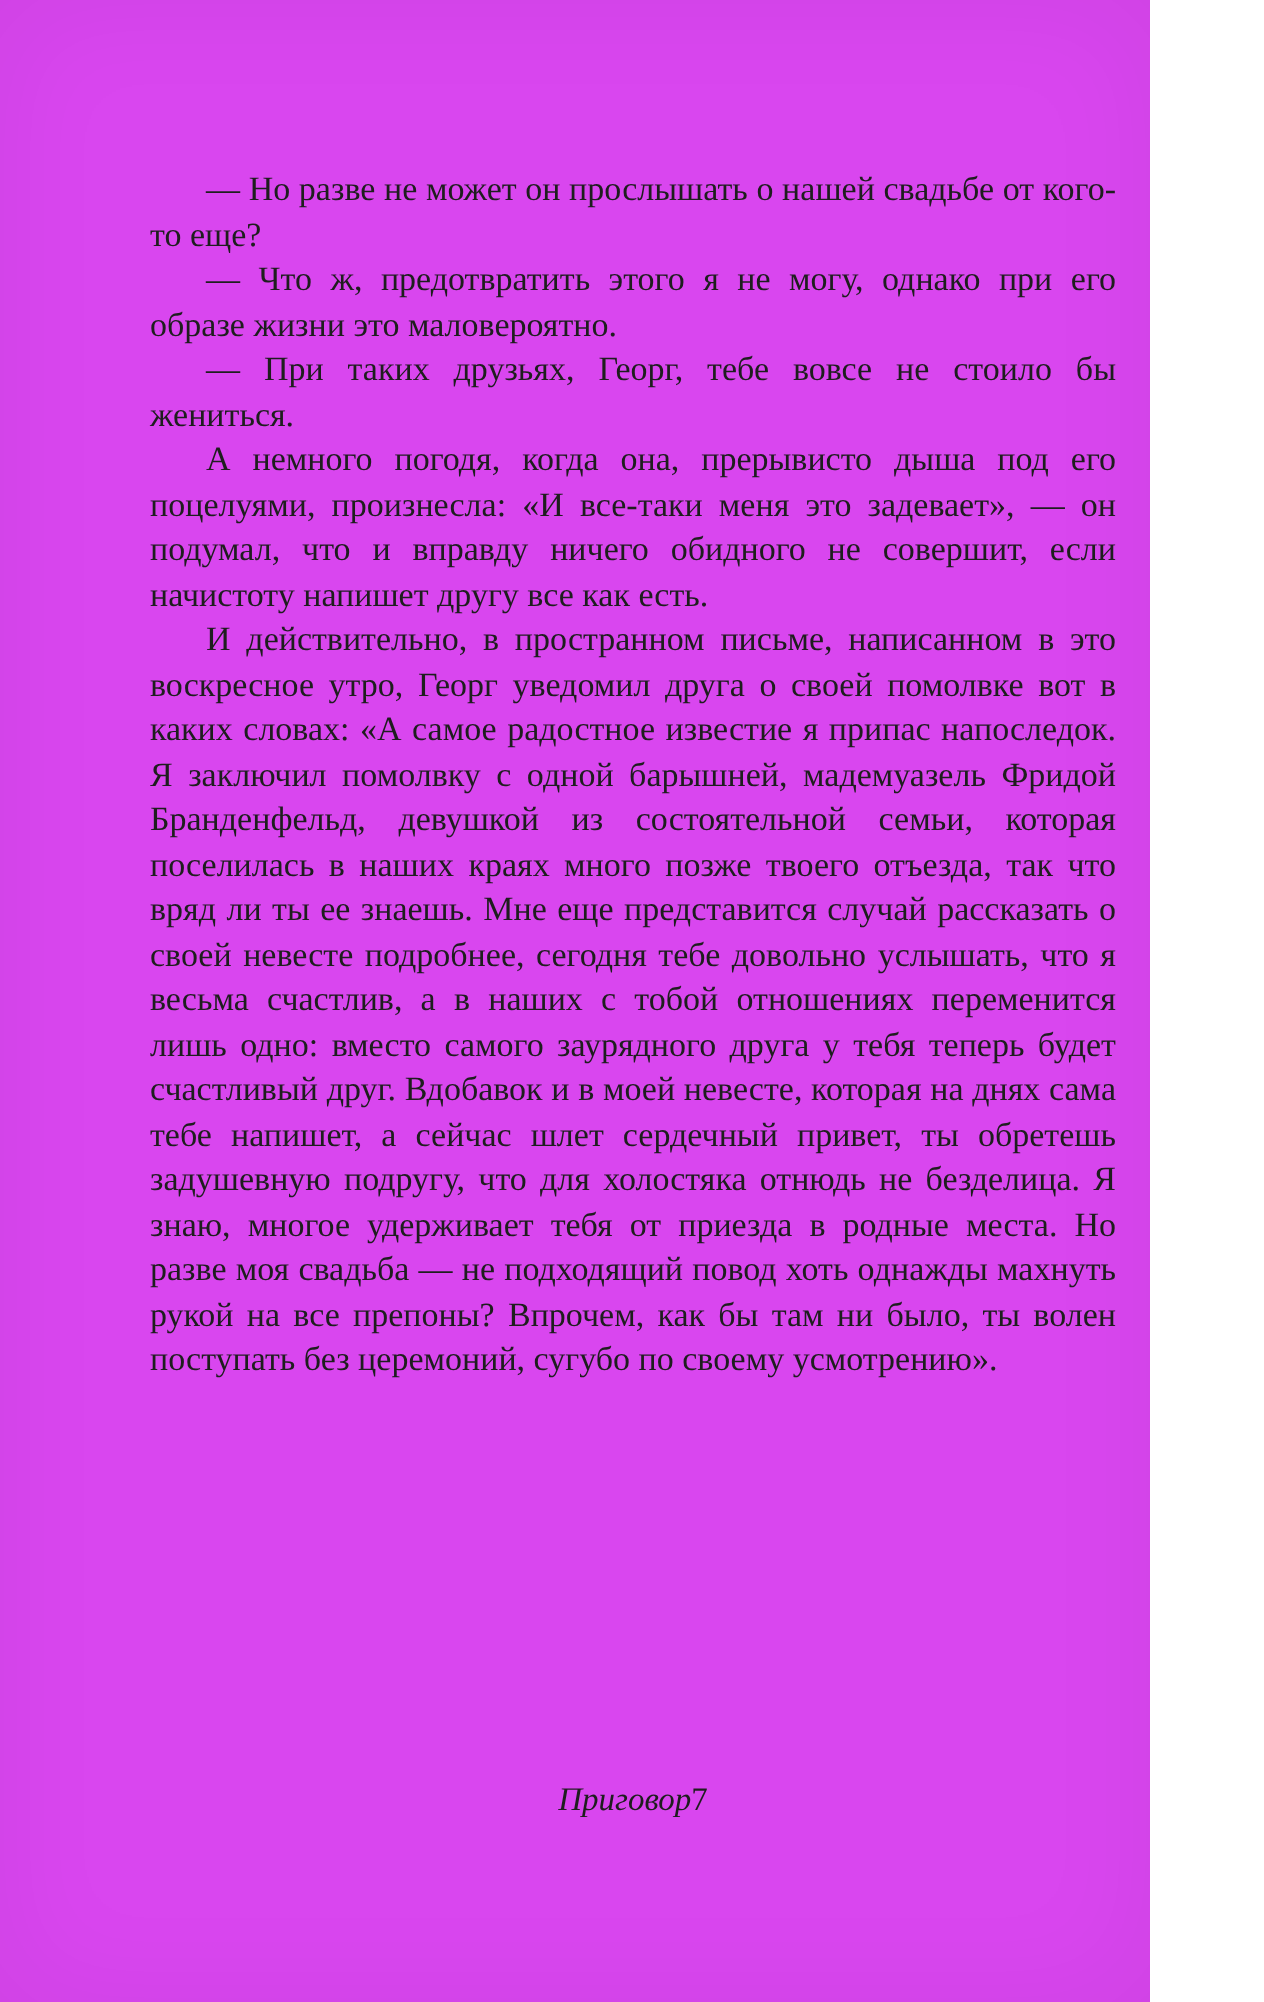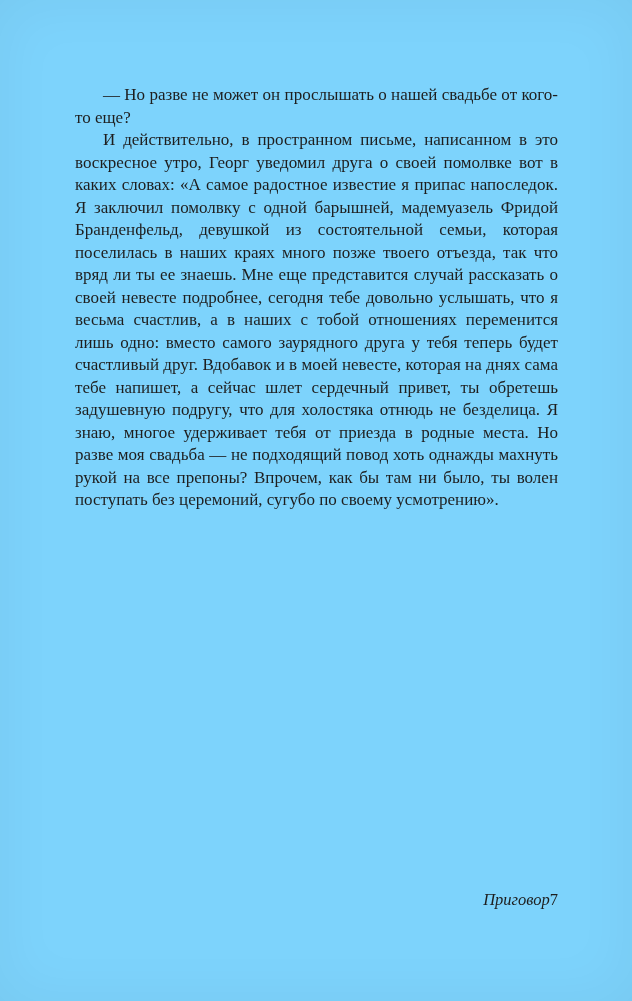--- a/index.html
+++ b/index.html
@@ -2,23 +2,23 @@
 <html lang="ru"><head>
 <meta charset="utf-8">
 <style>
   html, body {
     margin: 0;
     padding: 0;
     background: #ffffff;
   }
   .page {
     position: relative;
-    width: 632px;
+    width: 575px;
     height: 1001px;
-    background: #7dd3fc;
+    background: #d946ef;
     box-shadow: inset 0 0 60px rgba(0,0,0,0.05);
     font-family: "Liberation Serif", "DejaVu Serif", serif;
     color: #1e1e1e;
     overflow: hidden;
   }
   .content {
     position: absolute;
     left: 75px;
     top: 84px;
     width: 483px;
@@ -32,37 +32,40 @@
     margin: 0;
     padding: 0;
     text-indent: 28px;
   }
   .footer {
     position: absolute;
     left: 75px;
     width: 483px;
     top: 890px;
     display: flex;
-    justify-content: flex-end;
+    justify-content: center;
     align-items: baseline;
     font-size: 16.5px;
   }
   .running-title {
     font-style: italic;
   }
   .page-number {
     font-style: normal;
   }
 </style>
 </head>
 <body>
 
 <div class="page">
   <div class="content">
     <p>— Но разве не может он прослышать о нашей свадьбе от кого-то еще?</p>
+    <p>— Что ж, предотвратить этого я не могу, однако при его образе жизни это маловероятно.</p>
+    <p>— При таких друзьях, Георг, тебе вовсе не стоило бы жениться.</p>
+    <p>А немного погодя, когда она, прерывисто дыша под его поцелуями, произнесла: «И все-таки меня это задевает», — он подумал, что и вправду ничего обидного не совершит, если начистоту напишет другу все как есть.</p>
     <p>И действительно, в пространном письме, написанном в это воскресное утро, Георг уведомил друга о своей помолвке вот в каких словах: «А самое радостное известие я припас напоследок. Я заключил помолвку с одной барышней, мадемуазель Фридой Бранденфельд, девушкой из состоятельной семьи, которая поселилась в наших краях много позже твоего отъезда, так что вряд ли ты ее знаешь. Мне еще представится случай рассказать о своей невесте подробнее, сегодня тебе довольно услышать, что я весьма счастлив, а в наших с тобой отношениях переменится лишь одно: вместо самого заурядного друга у тебя теперь будет счастливый друг. Вдобавок и в моей невесте, которая на днях сама тебе напишет, а сейчас шлет сердечный привет, ты обретешь задушевную подругу, что для холостяка отнюдь не безделица. Я знаю, многое удерживает тебя от приезда в родные места. Но разве моя свадьба — не подходящий повод хоть однажды махнуть рукой на все препоны? Впрочем, как бы там ни было, ты волен поступать без церемоний, сугубо по своему усмотрению».</p>
   </div>
 
   <div class="footer">
     <span class="running-title">Приговор</span>
     <span class="page-number">7</span>
   </div>
 </div>
 
 </body></html>

